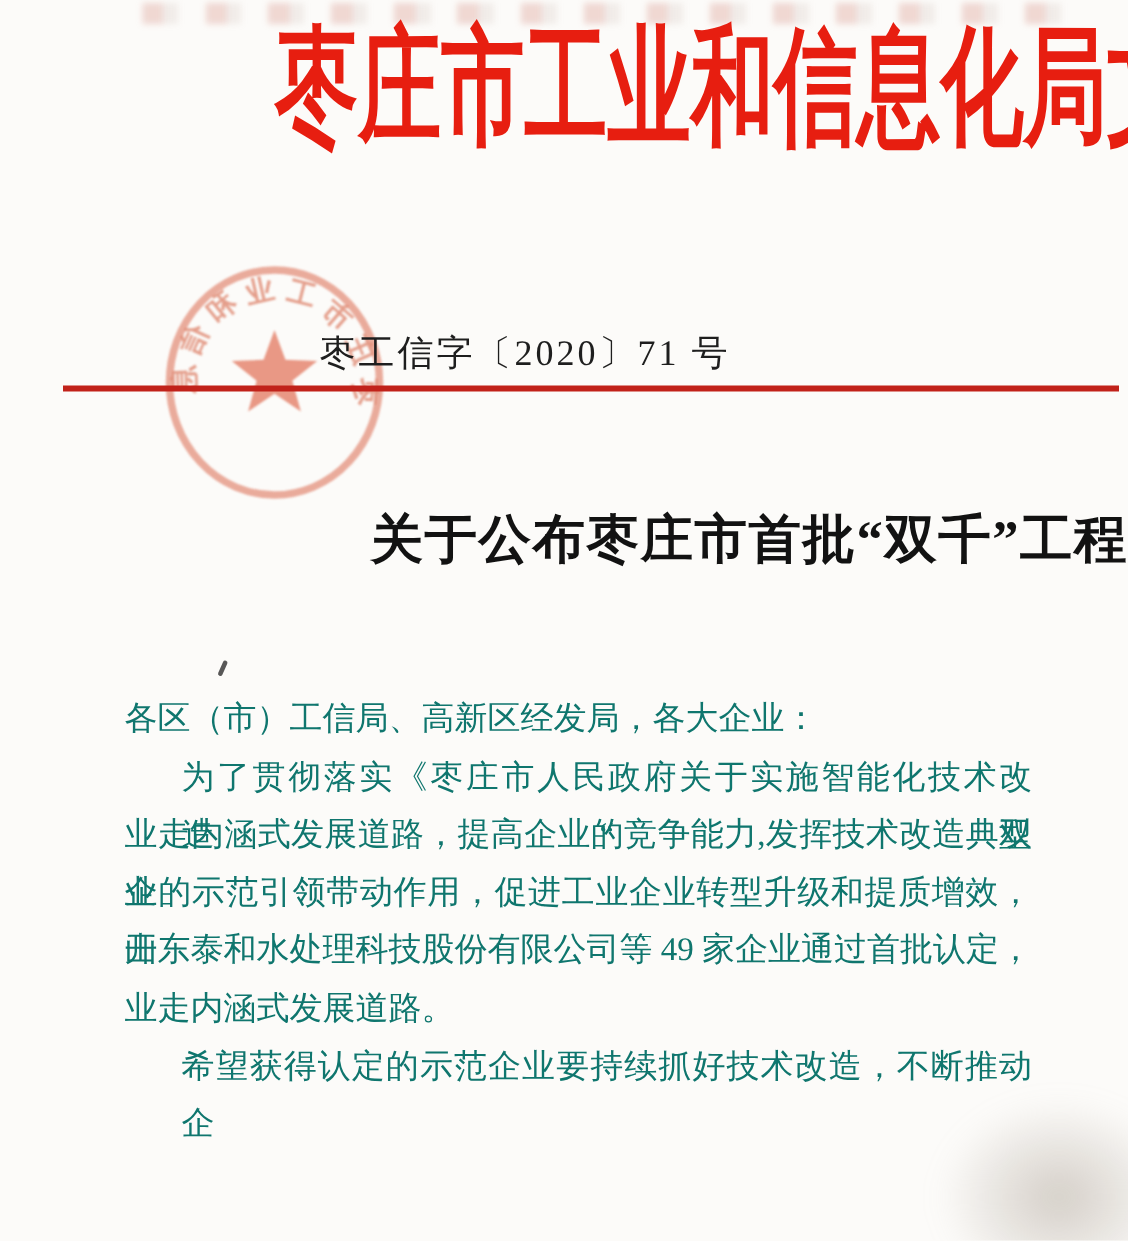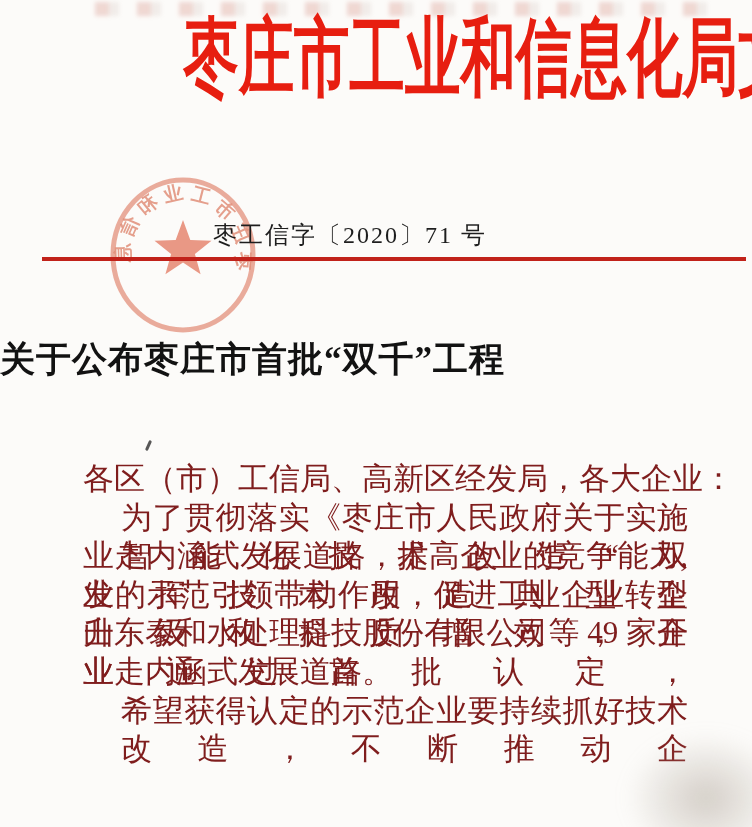--- a/index.html
+++ b/index.html
@@ -35,33 +35,33 @@
     position:absolute;top:257px;left:42px;width:704px;height:4px;
     background:#c1221a;
   }
   
   .seal{
     position:absolute;left:108px;top:176px;width:150px;height:158px;
     filter:blur(0.7px);opacity:0.88;
   }
   
   .doc-title{
-    position:absolute;top:336px;left:0;right:0;text-align:left;
+    position:absolute;top:336px;left:0;right:0;text-align:right;
     color:#121212;font-weight:bold;font-size:35px;line-height:48px;
     letter-spacing:1px;white-space:nowrap;
   }
   
   .ink-speck{
     position:absolute;left:147px;top:440px;width:3px;height:11px;
     background:#2e2e2e;border-radius:2px;transform:rotate(24deg);opacity:.8;
   }
   
   .body-block{
     position:absolute;left:83px;top:460px;width:605px;
-    font-size:31px;color:#7f1d1d;letter-spacing:0px;
+    font-size:22px;color:#0f766e;letter-spacing:0px;
   }
   .bline{height:38.6px;line-height:38.6px;white-space:nowrap;overflow:visible;}
   .bline.j{white-space:normal;text-align:justify;text-align-last:justify;}
   .bline.indent{padding-left:38px;}
   
   .corner-shade{
     position:absolute;right:-34px;bottom:-36px;width:160px;height:130px;
     background:radial-gradient(closest-side,rgba(172,162,150,0.5),rgba(0,0,0,0));
     filter:blur(9px);
   }

